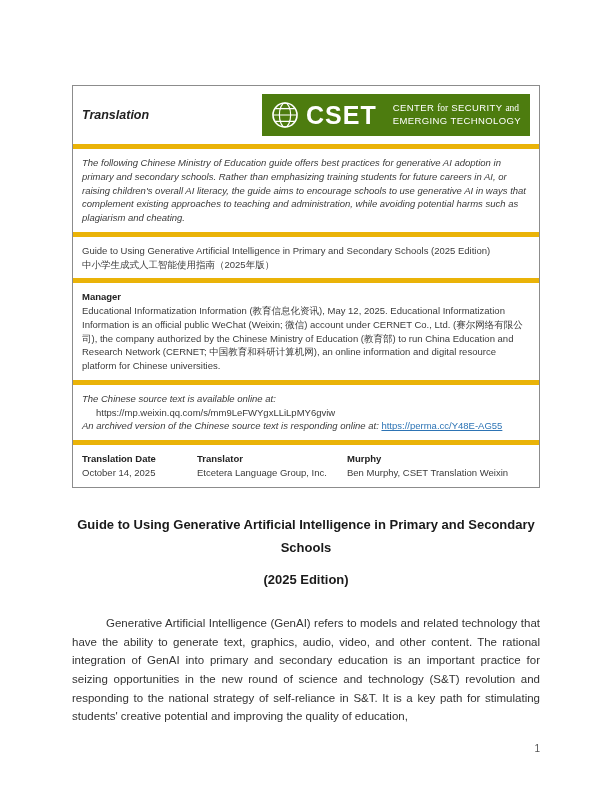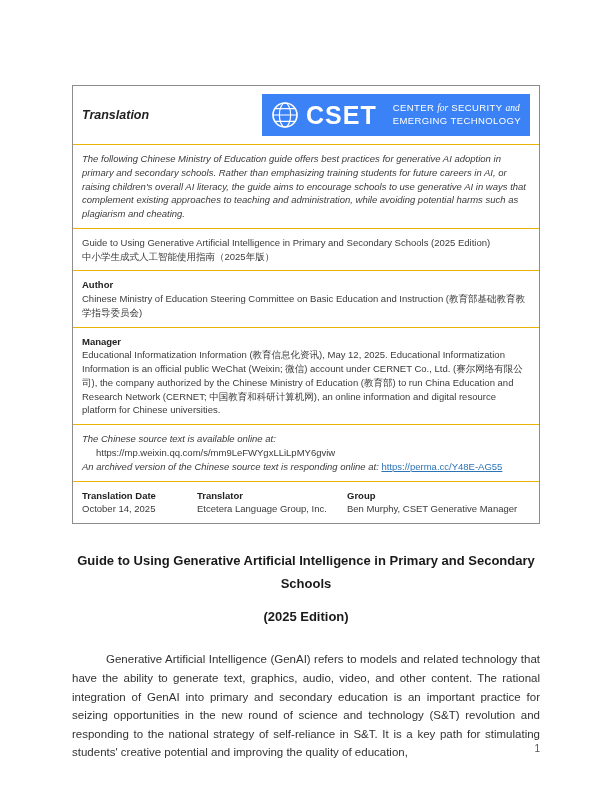--- a/index.html
+++ b/index.html
@@ -18,47 +18,47 @@
   }
   
   .info-table{
     border:1px solid #8c8c8c;
     box-sizing:border-box;
     width:100%;
     font-size:9.5px;
     line-height:1.45;
     color:#3b3b3b;
   }
-  .row{ border-bottom:1px solid #eab308; padding:7px 9px; }
+  .row{ border-bottom:5px solid #eab308; padding:7px 9px; }
   .row:last-child{ border-bottom:none; }
   .header-row{
     display:flex; align-items:center; justify-content:space-between;
     padding:8px 9px;
   }
   .translation-label{
     font-size:12.5px; font-weight:bold; font-style:italic; color:#222;
   }
   
   .logo{
     display:flex; align-items:center;
-    background:#3b82f6;
+    background:#4d7c0f;
     height:42px; width:268px;
     padding:0 10px 0 8px; box-sizing:border-box;
   }
   .logo .globe{ width:30px; height:30px; flex:0 0 auto; margin-right:6px; }
   .logo .acronym{
     color:#ffffff; font-weight:bold; font-size:25px; letter-spacing:1px;
     margin-right:8px; font-family:"Liberation Sans", sans-serif;
   }
   .logo .divider{ width:1px; height:30px; background:#ffffff; margin-right:8px; }
   .logo .wordmark{
     color:#ffffff; font-size:9.5px; line-height:1.35; letter-spacing:0.4px;
     white-space:nowrap;
   }
-  .logo .wordmark .lc{ font-style:italic; text-transform:lowercase;
+  .logo .wordmark .lc{ text-transform:lowercase;
     font-family:"Liberation Serif", serif; letter-spacing:0;text-align:right; }
   
   .abstract{ font-style:italic; color:#3b3b3b; }
   .label{ font-weight:bold; color:#222; display:block; }
   .zh{ display:block; }
   .links-row{ font-style:italic; }
   .links-row .url-plain{ font-style:normal; display:block; padding-left:14px; color:#3b3b3b; }
   .link-blue{ color:#2d74b5; text-decoration:underline; font-style:normal; }
   .footer-row{ display:flex; padding:7px 9px; }
   .fcol1{ width:115px; }
@@ -111,24 +111,20 @@
 
       <div class="row abstract">
         <span>The following Chinese Ministry of Education guide offers best practices for generative AI adoption in primary and secondary schools. Rather than emphasizing training students for future careers in AI, or raising children's overall AI literacy, the guide aims to encourage schools to use generative AI in ways that complement existing approaches to teaching and administration, while avoiding potential harms such as plagiarism and cheating.</span>
       </div>
 
       <div class="row">
         <span>Guide to Using Generative Artificial Intelligence in Primary and Secondary Schools (2025 Edition)</span>
         <span class="zh">中小学生成式人工智能使用指南（2025年版）</span>
       </div>
 
-      <div class="row">
-        <span class="label">Author</span>
-        <span>Chinese Ministry of Education Steering Committee on Basic Education and Instruction (教育部基础教育教学指导委员会)</span>
-      </div>
 
       <div class="row">
         <span class="label">Manager</span>
         <span>Educational Informatization Information (教育信息化资讯), May 12, 2025. Educational Informatization Information is an official public WeChat (Weixin; 微信) account under CERNET Co., Ltd. (赛尔网络有限公司), the company authorized by the Chinese Ministry of Education (教育部) to run China Education and Research Network (CERNET; 中国教育和科研计算机网), an online information and digital resource platform for Chinese universities.</span>
       </div>
 
       <div class="row links-row">
         <span>The Chinese source text is available online at:</span>
         <span class="url-plain">https://mp.weixin.qq.com/s/mm9LeFWYgxLLiLpMY6gviw</span>
         <span>An archived version of the Chinese source text is responding online at:</span>
@@ -138,22 +134,22 @@
       <div class="footer-row">
         <div class="fcol1">
           <span class="label">Translation Date</span>
           <span>October 14, 2025</span>
         </div>
         <div class="fcol2">
           <span class="label">Translator</span>
           <span>Etcetera Language Group, Inc.</span>
         </div>
         <div class="fcol3">
-          <span class="label">Group</span>
-          <span>Ben Murphy, CSET Generative Manager</span>
+          <span class="label">Murphy</span>
+          <span>Ben Murphy, CSET Translation Weixin</span>
         </div>
       </div>
     </div>
 
     <div class="doc-heading">
       <span>Guide to Using Generative Artificial Intelligence in Primary and Secondary Schools</span>
       <span class="edition">(2025 Edition)</span>
     </div>
 
     <p class="doc-paragraph">Generative Artificial Intelligence (GenAI) refers to models and related technology that have the ability to generate text, graphics, audio, video, and other content. The rational integration of GenAI into primary and secondary education is an important practice for seizing opportunities in the new round of science and technology (S&amp;T) revolution and responding to the national strategy of self-reliance in S&amp;T. It is a key path for stimulating students' creative potential and improving the quality of education,</p>

